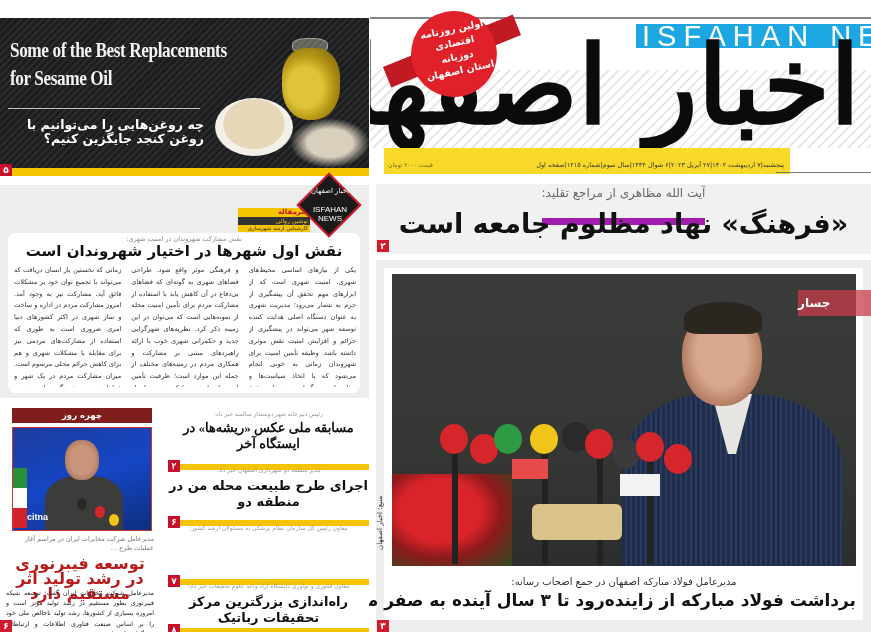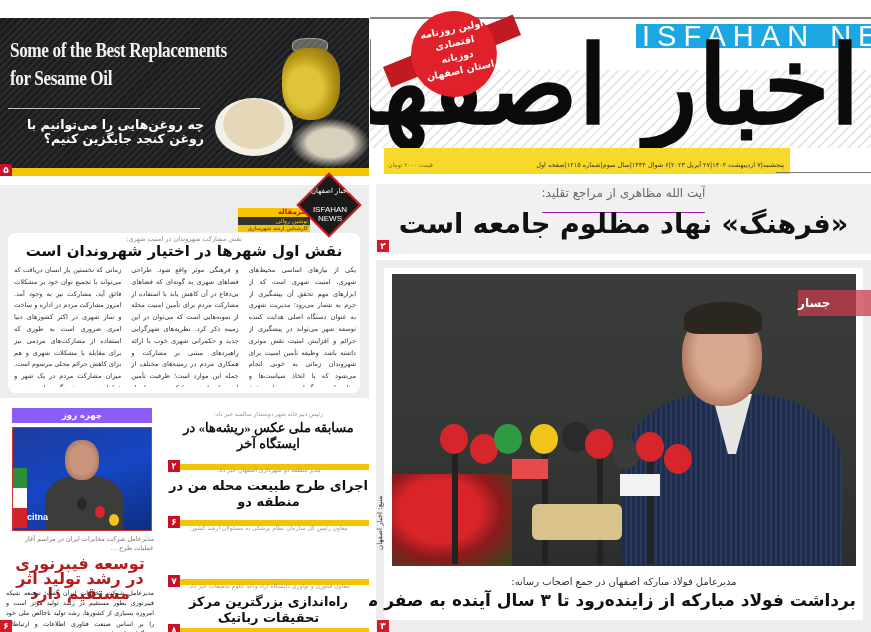--- a/index.html
+++ b/index.html
@@ -42,21 +42,21 @@
   #mast .badge-text { left: 48px; top: 22px; width: 76px; color: #fff; font-size: 9.5px; line-height: 14px; text-align: center; transform: rotate(-12deg); font-weight: bold; direction: rtl; }
   #mast .yellow { left: 14px; top: 148px; width: 406px; height: 26px; background: #f8d92a; }
   #mast .bottomline { left: 406px; top: 172px; width: 95px; height: 1px; background: #777; }
   #mast .tagline { left: 150px; top: 166px; width: 180px; color: #c9102a; font-size: 9px; font-weight: bold; text-align: right; direction: rtl; margin-top: 31px; }
   #mast .dateline { left: 24px; top: 161px; width: 390px; color: #333; font-size: 6.5px; text-align: right; direction: rtl; white-space: nowrap; }
   #mast .price { left: 18px; top: 161px; width: 60px; color: #7a6a14; font-size: 6px; direction: rtl; text-align: left; }
 
   
   #lead { left: 376px; top: 184px; width: 495px; height: 70px; background: #f0f1f1; }
   #lead .kicker { left: 0; top: 2px; width: 495px; text-align: center; color: #666; font-size: 12px; direction: rtl; }
-  #lead .kicker span { border-bottom: 1px solid #a21caf; padding-bottom: 12px; }
+  #lead .kicker span { border-bottom: 7px solid #a21caf; padding-bottom: 18px; }
   #lead .headline { left: 0; top: 24px; width: 495px; text-align: center; font-size: 27px; font-weight: bold; direction: rtl; color: #111; letter-spacing: -1px; }
   #lead-page { left: 377px; top: 240px; width: 12px; height: 12px; background: #d21b2c; color: #fff; font-size: 9px; line-height: 12px; text-align: center; font-weight: bold; }
 
   
   #story { left: 376px; top: 260px; width: 495px; height: 372px; background: #ededed; }
   #story .frame { left: 8px; top: 8px; width: 479px; height: 352px; background: #fff; }
   #story .photo { left: 16px; top: 14px; width: 464px; height: 292px;
     background: linear-gradient(180deg, #3a3c3b 0%, #353735 60%, #2c2d2d 100%); overflow: hidden; }
   .person-head { left: 290px; top: 36px; width: 80px; height: 96px; border-radius: 45% 45% 48% 48%;
     background: radial-gradient(ellipse at 50% 45%, #d8a88e 0 45%, #b57e64 70%, #5a4030 100%); }
@@ -86,21 +86,21 @@
   #editorial .tag-label { left: 238px; top: 23px; width: 70px; color: #c9102a; font-size: 7px; line-height: 9px; direction: rtl; text-align: right; font-weight: bold; }
   #editorial .tag-author { left: 238px; top: 32px; width: 70px; color: #f5c400; font-size: 6px; line-height: 8px; direction: rtl; text-align: right; }
   #editorial .tag-role { left: 238px; top: 40px; width: 70px; color: #333; font-size: 5.5px; line-height: 7px; direction: rtl; text-align: right; }
   #editorial .kicker { left: 8px; top: 50px; width: 352px; text-align: center; color: #888; font-size: 6.5px; direction: rtl; }
   #editorial .title { left: 8px; top: 57px; width: 352px; text-align: center; font-size: 15px; font-weight: bold; direction: rtl; color: #111; }
   #editorial .cols { left: 14px; top: 80px; width: 342px; height: 122px; display: flex; flex-direction: row-reverse; gap: 10px; }
   #editorial .col { flex: 1; font-size: 6.6px; line-height: 11.8px; color: #333; direction: rtl; text-align: justify; overflow: hidden; }
 
   
   #face { left: 0; top: 400px; width: 160px; height: 232px; background: #fff; }
-  #face .header { left: 12px; top: 8px; width: 140px; height: 15px; background: #8b5cf6; color: #fff; font-size: 8.5px; line-height: 15px; text-align: center; direction: rtl; font-weight: bold; }
+  #face .header { left: 12px; top: 8px; width: 140px; height: 15px; background: #7f1d1d; color: #fff; font-size: 8.5px; line-height: 15px; text-align: center; direction: rtl; font-weight: bold; }
   #face .photo { left: 12px; top: 27px; width: 140px; height: 104px; border: 1px solid #c33; background: linear-gradient(160deg, #1c3d9e 0%, #1546c4 50%, #0d2f80 100%); overflow: hidden; }
   .face-head { left: 52px; top: 12px; width: 34px; height: 40px; border-radius: 45%; background: radial-gradient(ellipse, #c9957a 0 50%, #8a5e4a 100%); }
   .face-body { left: 32px; top: 48px; width: 78px; height: 60px; border-radius: 40% 40% 0 0; background: #3c3c3a; }
   .face-flag { left: 0; top: 40px; width: 14px; height: 60px; background: linear-gradient(180deg, #2a8f3a 0 33%, #fff 33% 66%, #d2232a 66%); }
   .face-logo { left: 14px; top: 84px; color: #fff; font-size: 9px; font-family: "Liberation Sans", sans-serif; font-weight: bold; }
   #face .caption { left: 10px; top: 135px; width: 144px; color: #777; font-size: 6.5px; line-height: 9px; direction: rtl; text-align: right; }
   #face .title { left: 6px; top: 156px; width: 148px; color: #b91c1c; font-size: 16px; line-height: 15px; font-weight: bold; text-align: center; direction: rtl; }
   #face .body { left: 6px; top: 188px; width: 148px; color: #222; font-size: 6.3px; line-height: 10.2px; direction: rtl; text-align: justify; }
   #face-page { left: 0; top: 620px; width: 12px; height: 12px; background: #d21b2c; color: #fff; font-size: 9px; line-height: 12px; text-align: center; font-weight: bold; }
 

